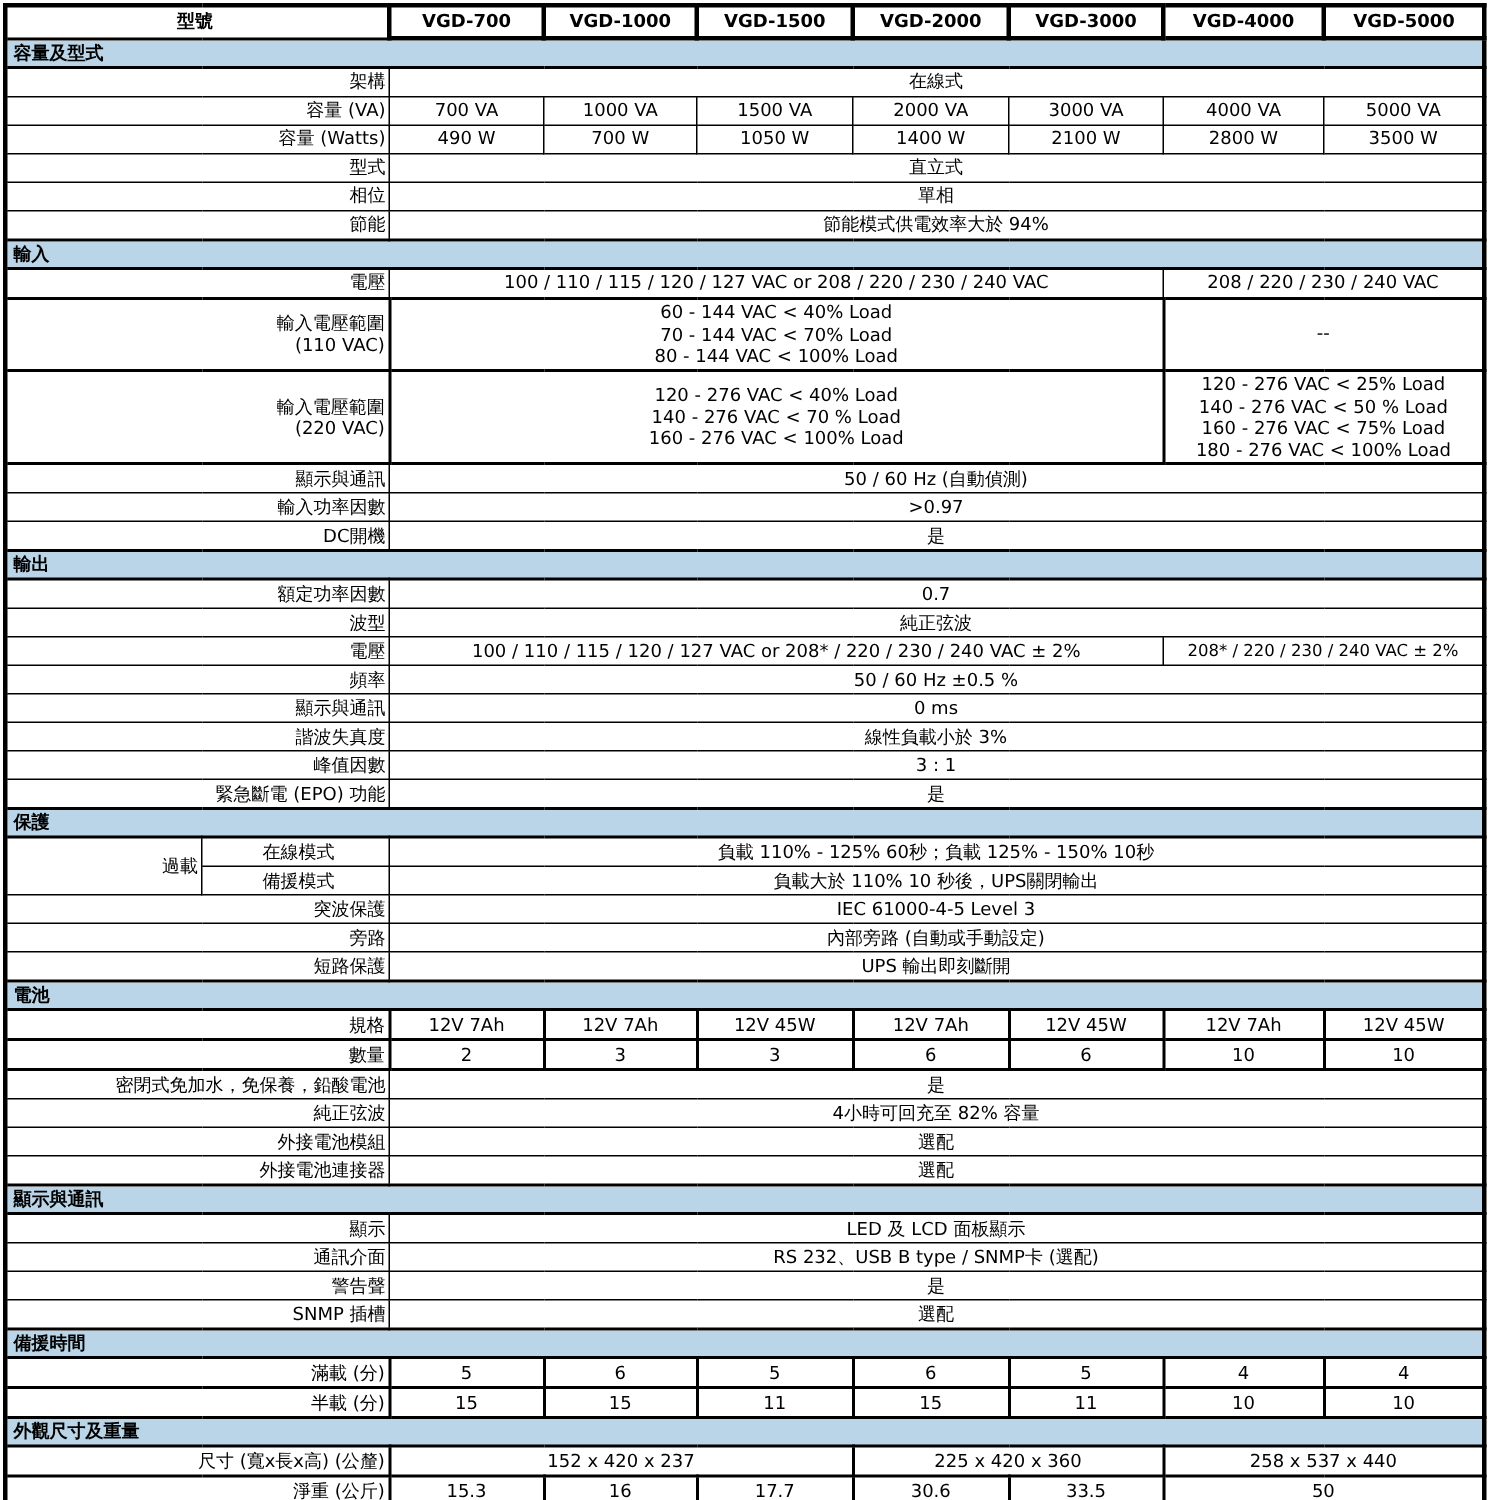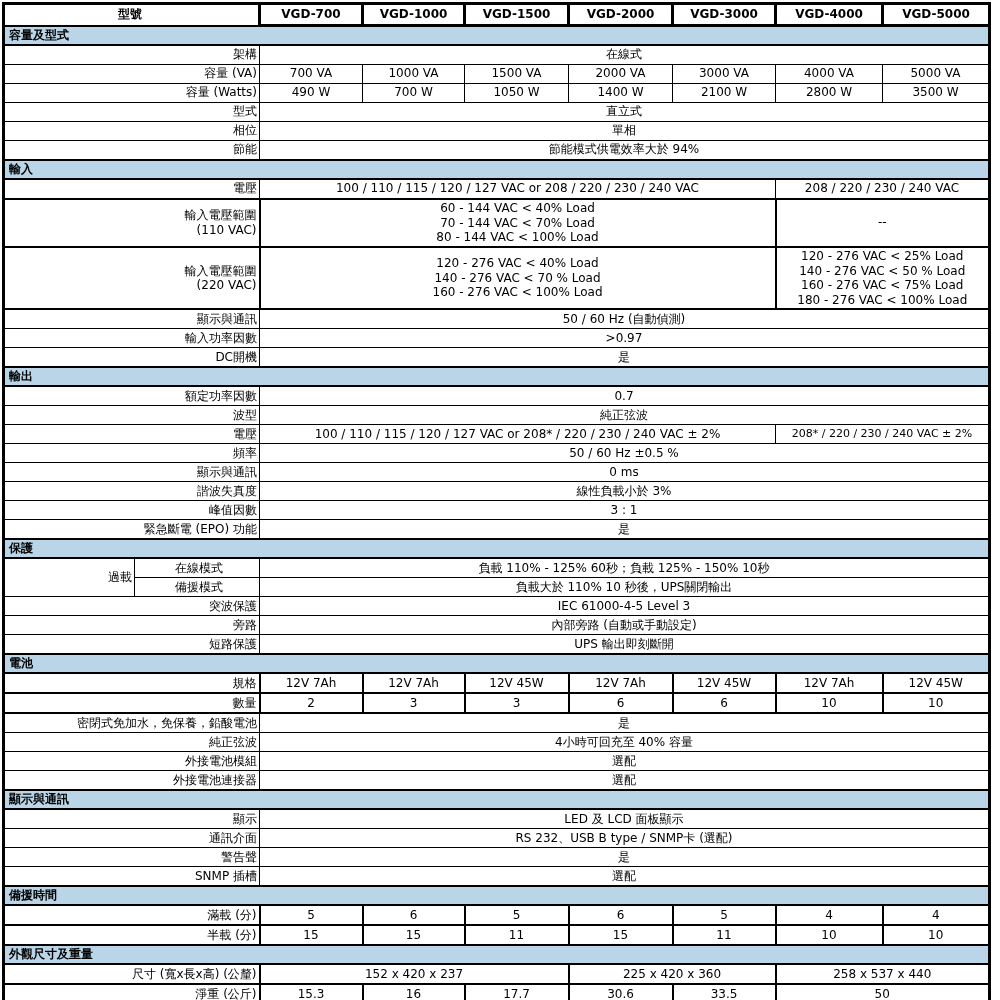--- a/index.html
+++ b/index.html
@@ -212,21 +212,21 @@
     <td>6</td>
     <td>10</td>
     <td>10</td>
   </tr>
   <tr>
     <td colspan="2" class="lab">密閉式免加水，免保養，鉛酸電池</td>
     <td colspan="7">是</td>
   </tr>
   <tr>
     <td colspan="2" class="lab">純正弦波</td>
-    <td colspan="7">4小時可回充至 40% 容量</td>
+    <td colspan="7">4小時可回充至 82% 容量</td>
   </tr>
   <tr>
     <td colspan="2" class="lab">外接電池模組</td>
     <td colspan="7">選配</td>
   </tr>
   <tr>
     <td colspan="2" class="lab">外接電池連接器</td>
     <td colspan="7">選配</td>
   </tr>
 

